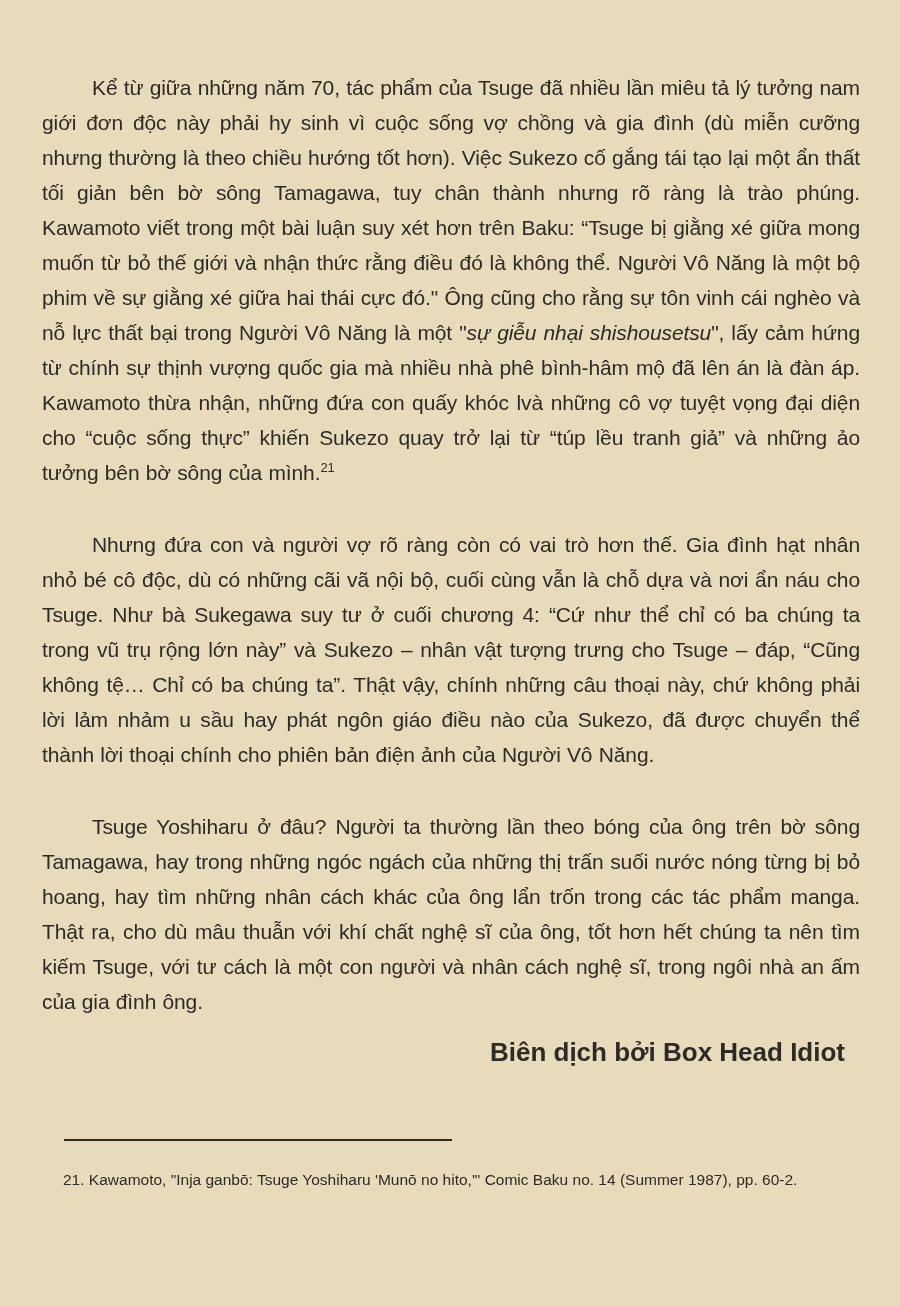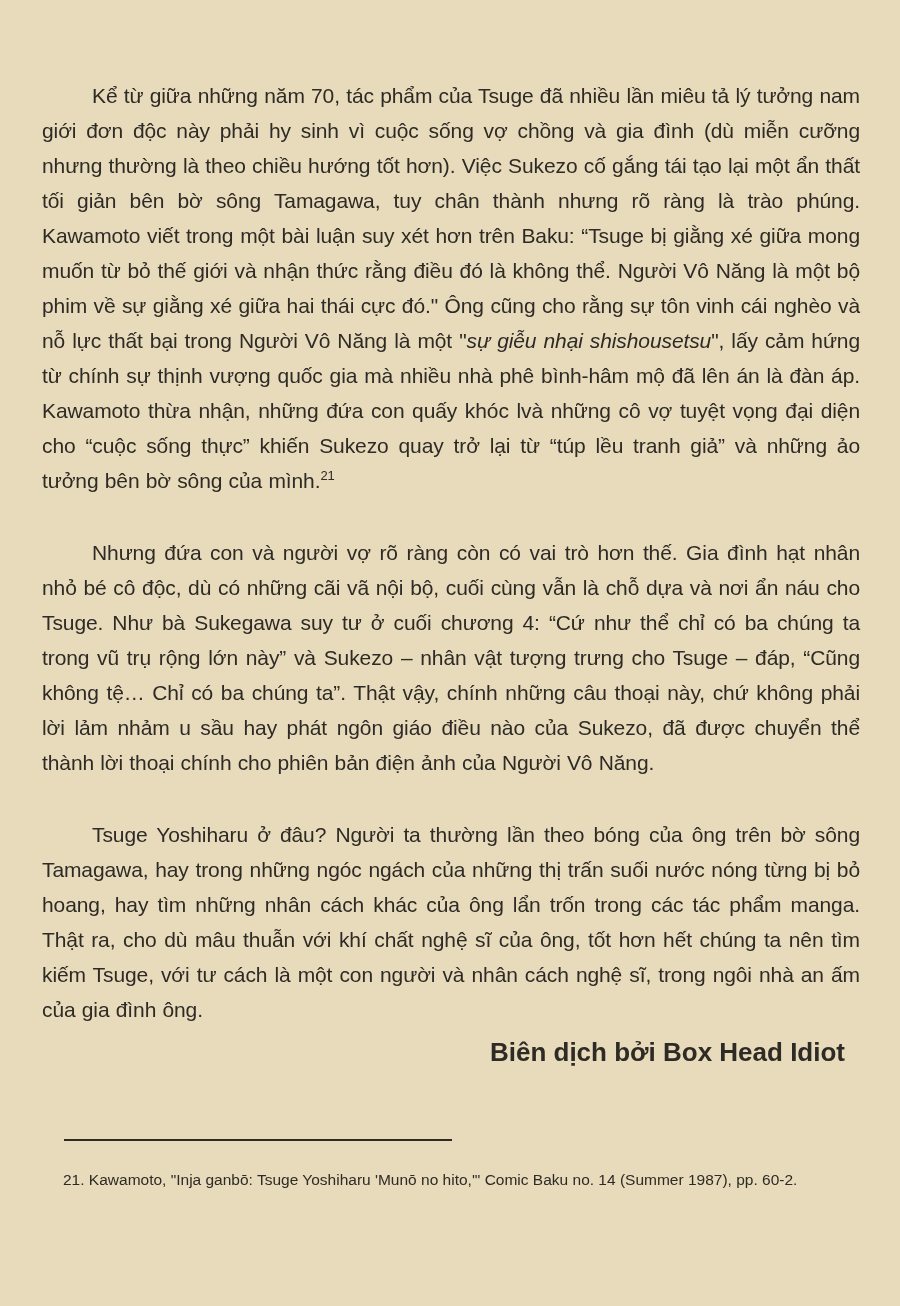--- a/index.html
+++ b/index.html
@@ -19,21 +19,21 @@
     position: absolute;
     inset: 0;
   }
   .body-text {
     position: absolute;
     left: 42px;
     top: 70px;
     width: 818px;
   }
   .para {
-    margin: 8px 0 37px 0;
+    margin: 0 0 37px 0;
     font-size: 21px;
     line-height: 35px;
     text-align: justify;
     text-indent: 50px;
     letter-spacing: -0.1px;
     word-spacing: 0.5px;
   }
   .para i {
     font-style: italic;
   }

